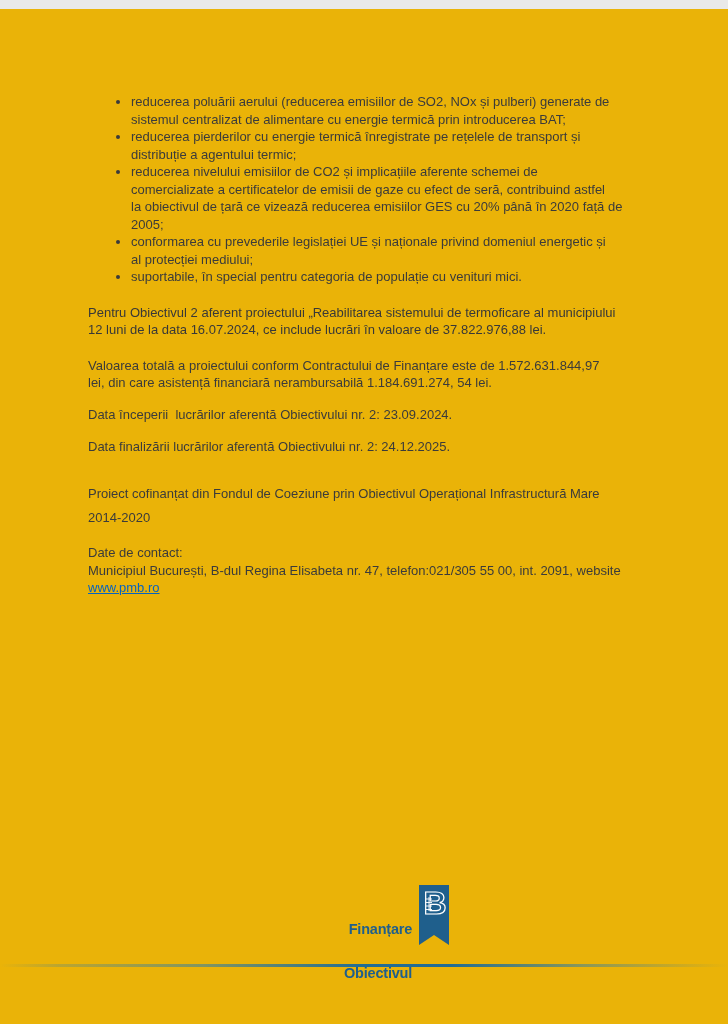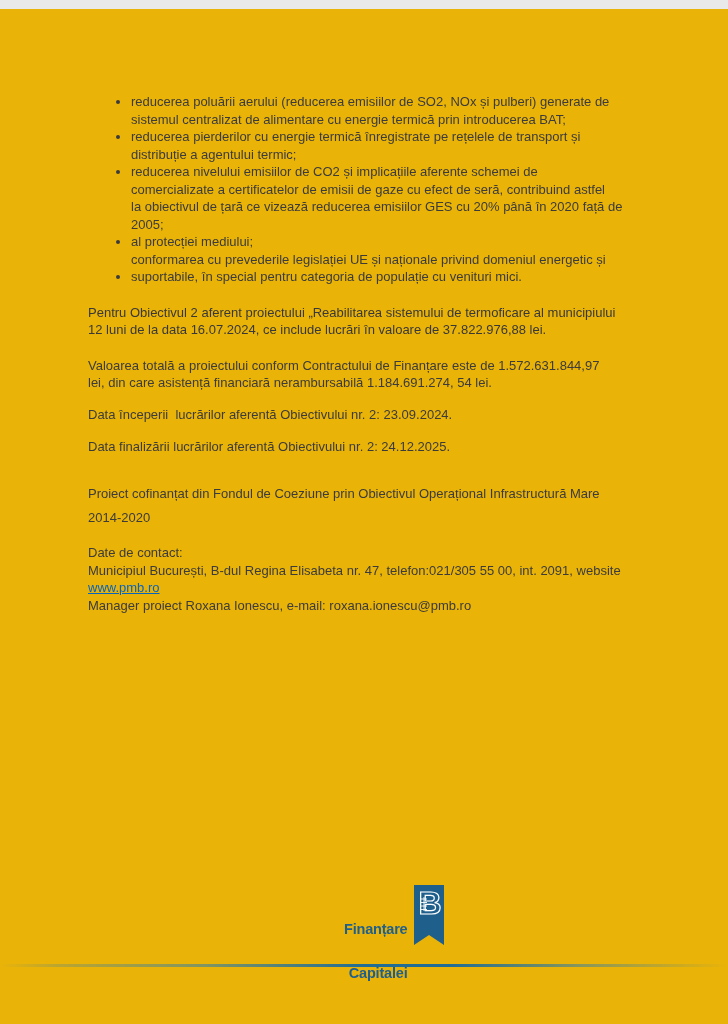--- a/index.html
+++ b/index.html
@@ -66,22 +66,22 @@
         <span class="ln">reducerea pierderilor cu energie termică înregistrate pe rețelele de transport și</span>
         <span class="ln">distribuție a agentului termic;</span>
       </li>
       <li>
         <span class="ln">reducerea nivelului emisiilor de CO2 și implicațiile aferente schemei de</span>
         <span class="ln">comercializate a certificatelor de emisii de gaze cu efect de seră, contribuind astfel</span>
         <span class="ln">la obiectivul de țară ce vizează reducerea emisiilor GES cu 20% până în 2020 față de</span>
         <span class="ln">2005;</span>
       </li>
       <li>
+        <span class="ln">conformarea cu prevederile legislației UE și naționale privind domeniul energetic și</span>
         <span class="ln">al protecției mediului;</span>
-        <span class="ln">conformarea cu prevederile legislației UE și naționale privind domeniul energetic și</span>
       </li>
       <li>
         <span class="ln">suportabile, în special pentru categoria de populație cu venituri mici.</span>
       </li>
     </ul>
 
     <p class="para p-auth">
       <span class="ln">Pentru Obiectivul 2 aferent proiectului „Reabilitarea sistemului de termoficare al municipiului</span>
       <span class="ln">12 luni de la data 16.07.2024, ce include lucrări în valoare de 37.822.976,88 lei.</span>
     </p>
@@ -101,29 +101,28 @@
 
     <p class="para p-cofin">
       <span class="ln">Proiect cofinanțat din Fondul de Coeziune prin Obiectivul Operațional Infrastructură Mare</span>
       <span class="ln">2014-2020</span>
     </p>
 
     <div class="contact">
       <span class="ln">Date de contact:</span>
       <span class="ln">Municipiul București, B-dul Regina Elisabeta nr. 47, telefon:021/305 55 00, int. 2091, website</span>
       <span class="ln"><a class="site">www.pmb.ro</a></span>
-      <span class="ln">Manager proiect Roxana Ionescu, e-mail: roxana.ionescu@pmb.ro</span>
     </div>
 
   </div>
 
   <div class="logo">
     <div class="logo-text">
       <span class="ln">Finanțare</span>
-      <span class="ln">Capitalei</span>
+      <span class="ln">Obiectivul</span>
     </div>
     <svg class="ribbon" width="30" height="60" viewBox="0 0 30 60" xmlns="http://www.w3.org/2000/svg">
       <polygon points="0,0 30,0 30,60 15,50 0,60" fill="#1f5f8c"></polygon>
       <text x="16" y="29" text-anchor="middle" font-family="Liberation Sans, sans-serif" font-size="32" font-weight="bold" fill="none" stroke="#ffffff" stroke-width="1.2">B</text>
       <path d="M7 14 h6 M7 17.5 h6 M7 21 h6 M7 24.5 h6 M10 12 v14" stroke="#ffffff" stroke-width="0.9" fill="none"></path>
     </svg>
   </div>
 
   <div class="footer-divider"></div>
 

